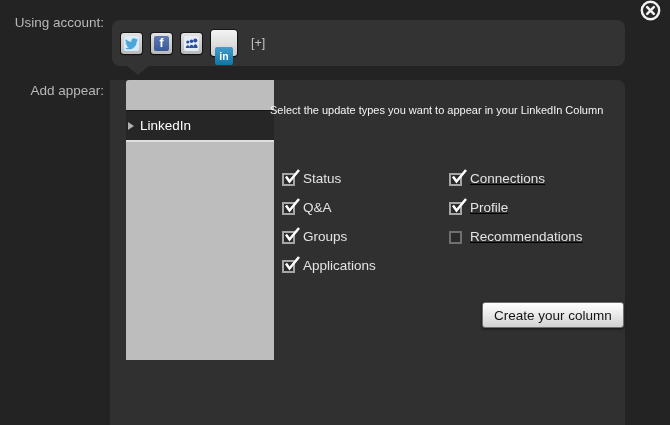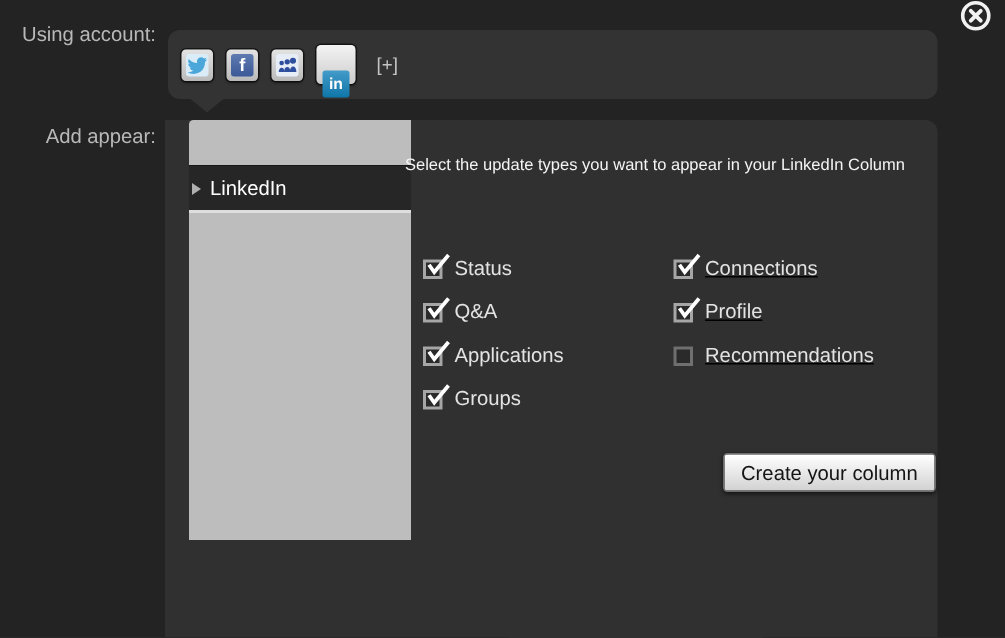--- a/index.html
+++ b/index.html
@@ -203,29 +203,29 @@
           </svg>
         </span>
         <span class="check-label">Q&amp;A</span>
       </div>
       <div class="check-row">
         <span class="checkbox checked">
           <svg width="17" height="16" viewBox="0 0 17 16">
             <path d="M2 7.5 L5.5 12.5 L15 1" stroke="#ffffff" stroke-width="2.5" fill="none"></path>
           </svg>
         </span>
+        <span class="check-label">Groups</span>
+      </div>
+      <div class="check-row">
+        <span class="checkbox checked">
+          <svg width="17" height="16" viewBox="0 0 17 16">
+            <path d="M2 7.5 L5.5 12.5 L15 1" stroke="#ffffff" stroke-width="2.5" fill="none"></path>
+          </svg>
+        </span>
         <span class="check-label">Applications</span>
-      </div>
-      <div class="check-row">
-        <span class="checkbox checked">
-          <svg width="17" height="16" viewBox="0 0 17 16">
-            <path d="M2 7.5 L5.5 12.5 L15 1" stroke="#ffffff" stroke-width="2.5" fill="none"></path>
-          </svg>
-        </span>
-        <span class="check-label">Groups</span>
       </div>
     </div>
   <div class="check-col" id="check-col-right">
       <div class="check-row">
         <span class="checkbox checked">
           <svg width="17" height="16" viewBox="0 0 17 16">
             <path d="M2 7.5 L5.5 12.5 L15 1" stroke="#ffffff" stroke-width="2.5" fill="none"></path>
           </svg>
         </span>
         <span class="check-label">Connections</span>

